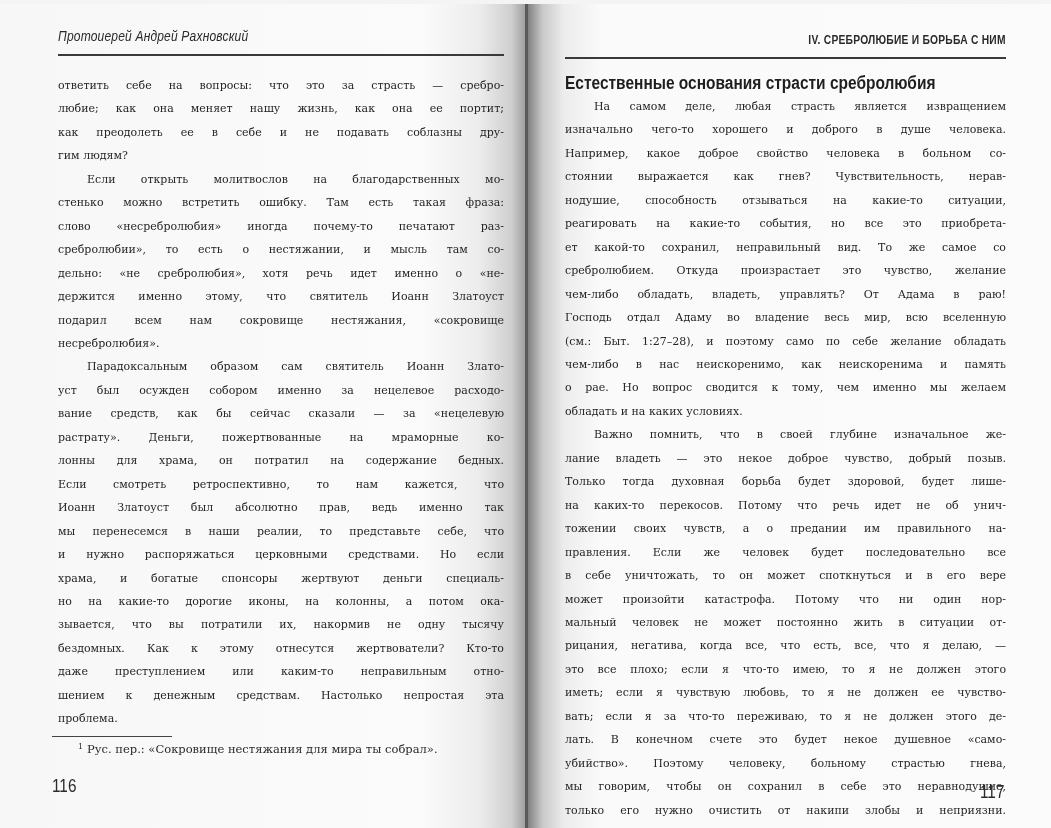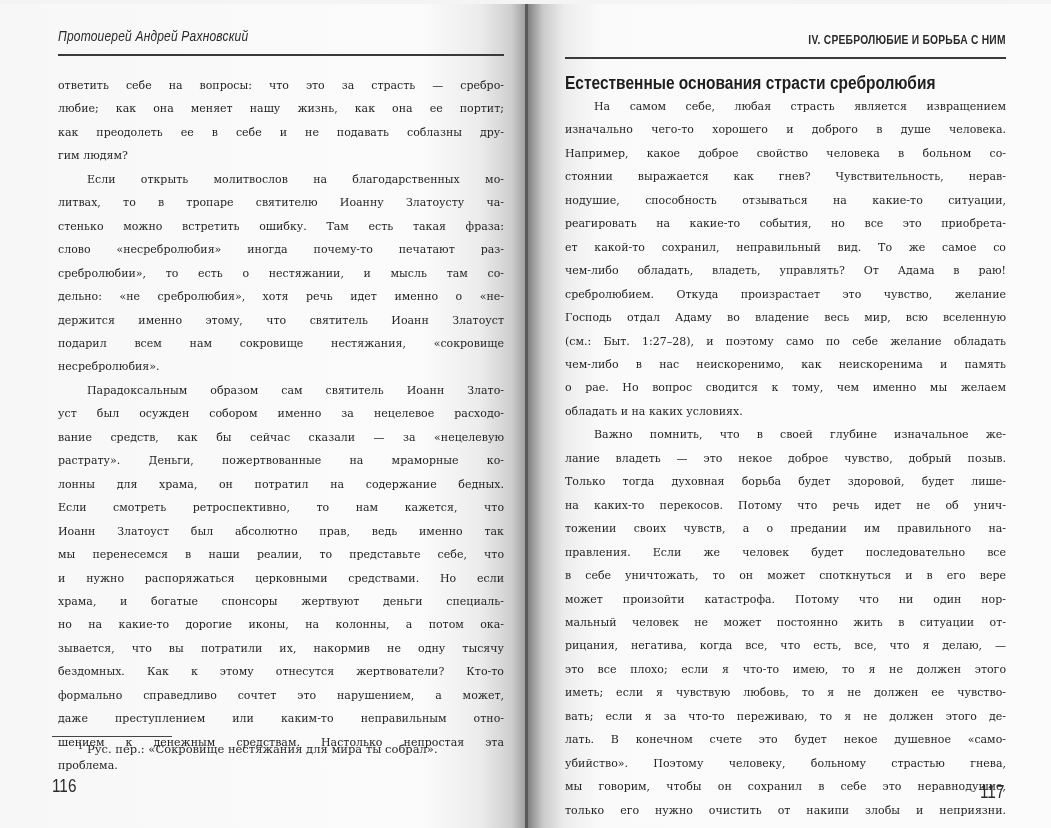--- a/index.html
+++ b/index.html
@@ -68,21 +68,20 @@
 
   <div class="body-text body-left" id="left-body">
       <p>
         <span class="line">ответить себе на вопросы: что это за страсть — сребро-</span>
         <span class="line">любие; как она меняет нашу жизнь, как она ее портит;</span>
         <span class="line">как преодолеть ее в себе и не подавать соблазны дру-</span>
         <span class="line last">гим людям?</span>
       </p>
       <p>
         <span class="line" style="padding-left: 29px;">Если открыть молитвослов на благодарственных мо-</span>
-        <span class="line">литвах, то в тропаре святителю Иоанну Златоусту ча-</span>
         <span class="line">стенько можно встретить ошибку. Там есть такая фраза:</span>
         <span class="line">слово «несребролюбия» иногда почему-то печатают раз-</span>
         <span class="line">сребролюбии», то есть о нестяжании, и мысль там со-</span>
         <span class="line">дельно: «не сребролюбия», хотя речь идет именно о «не-</span>
         <span class="line">держится именно этому, что святитель Иоанн Златоуст</span>
         <span class="line">подарил всем нам сокровище нестяжания, «сокровище</span>
         <span class="line last">несребролюбия».</span>
       </p>
       <p>
         <span class="line" style="padding-left: 29px;">Парадоксальным образом сам святитель Иоанн Злато-</span>
@@ -91,39 +90,38 @@
         <span class="line">растрату». Деньги, пожертвованные на мраморные ко-</span>
         <span class="line">лонны для храма, он потратил на содержание бедных.</span>
         <span class="line">Если смотреть ретроспективно, то нам кажется, что</span>
         <span class="line">Иоанн Златоуст был абсолютно прав, ведь именно так</span>
         <span class="line">мы перенесемся в наши реалии, то представьте себе, что</span>
         <span class="line">и нужно распоряжаться церковными средствами. Но если</span>
         <span class="line">храма, и богатые спонсоры жертвуют деньги специаль-</span>
         <span class="line">но на какие-то дорогие иконы, на колонны, а потом ока-</span>
         <span class="line">зывается, что вы потратили их, накормив не одну тысячу</span>
         <span class="line">бездомных. Как к этому отнесутся жертвователи? Кто-то</span>
-        <span class="line">формально справедливо сочтет это нарушением, а может,</span>
         <span class="line">даже преступлением или каким-то неправильным отно-</span>
         <span class="line">шением к денежным средствам. Настолько непростая эта</span>
         <span class="line last">проблема.</span>
       </p>
     </div>
 
   <div class="section-heading">Естественные основания страсти сребролюбия</div>
   <div class="body-text body-right" id="right-body">
       <p>
-        <span class="line" style="padding-left: 29px;">На самом себе, любая страсть является извращением</span>
+        <span class="line" style="padding-left: 29px;">На самом деле, любая страсть является извращением</span>
         <span class="line">изначально чего-то хорошего и доброго в душе человека.</span>
         <span class="line">Например, какое доброе свойство человека в больном со-</span>
         <span class="line">стоянии выражается как гнев? Чувствительность, нерав-</span>
         <span class="line">нодушие, способность отзываться на какие-то ситуации,</span>
         <span class="line">реагировать на какие-то события, но все это приобрета-</span>
         <span class="line">ет какой-то сохранил, неправильный вид. То же самое со</span>
+        <span class="line">сребролюбием. Откуда произрастает это чувство, желание</span>
         <span class="line">чем-либо обладать, владеть, управлять? От Адама в раю!</span>
-        <span class="line">сребролюбием. Откуда произрастает это чувство, желание</span>
         <span class="line">Господь отдал Адаму во владение весь мир, всю вселенную</span>
         <span class="line">(см.: Быт. 1:27–28), и поэтому само по себе желание обладать</span>
         <span class="line">чем-либо в нас неискоренимо, как неискоренима и память</span>
         <span class="line">о рае. Но вопрос сводится к тому, чем именно мы желаем</span>
         <span class="line last">обладать и на каких условиях.</span>
       </p>
       <p>
         <span class="line" style="padding-left: 29px;">Важно помнить, что в своей глубине изначальное же-</span>
         <span class="line">лание владеть — это некое доброе чувство, добрый позыв.</span>
         <span class="line">Только тогда духовная борьба будет здоровой, будет лише-</span>

